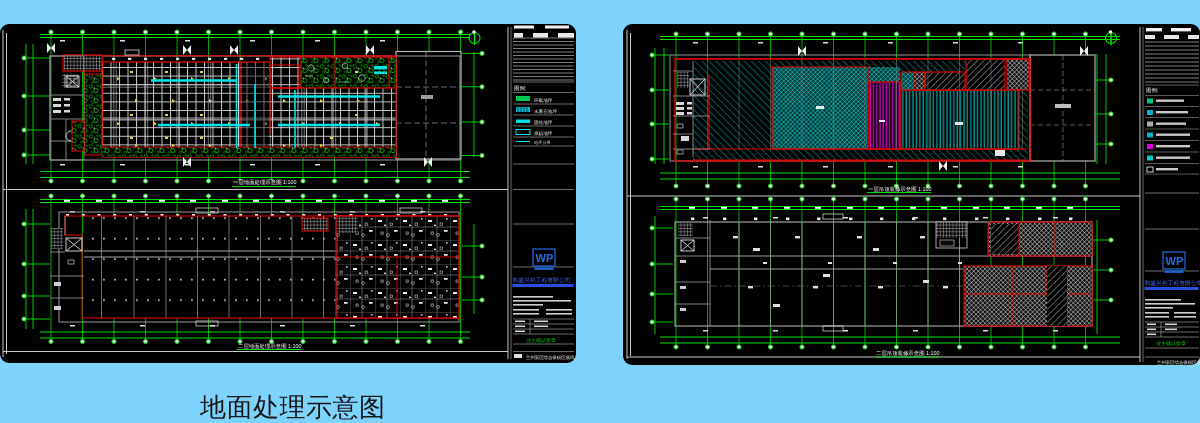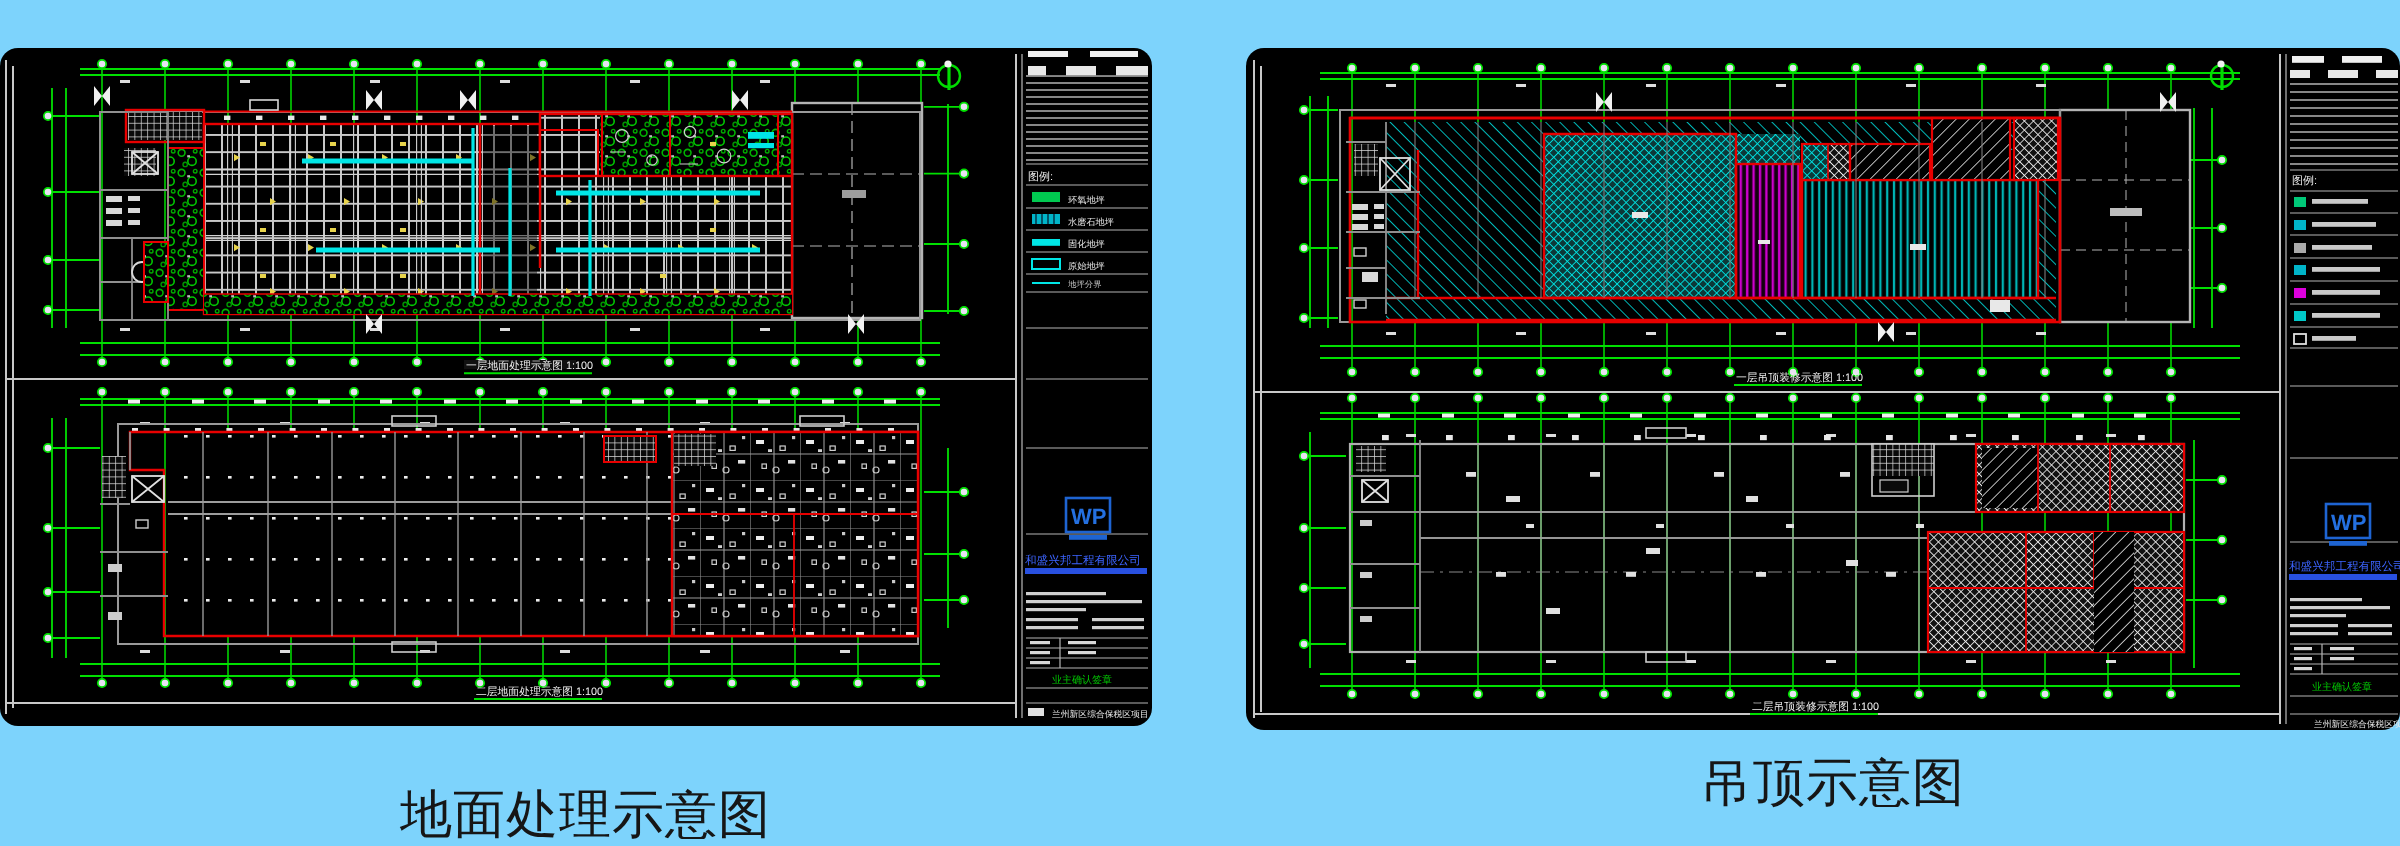--- a/index.html
+++ b/index.html
@@ -1129,15 +1129,14 @@
 <g stroke="#b4b4b4" stroke-width="0.6" fill="none">
   <path d="M522 324H576M522 333H576"></path>
 </g>
 <text x="534" y="339.5" font-size="4.4" fill="#e8e8e8" font-family="Liberation Sans">兰州新区综合保税区项目</text>
 </g>
 </svg>
 </div>
 
 <div class="cap" style="left:200px;top:390px;">地面处理示意图</div>
 
-<div class="cap" style="left:850px;top:374px;">吊顶示意图</div>
 
 </div>
 
 </body></html>

